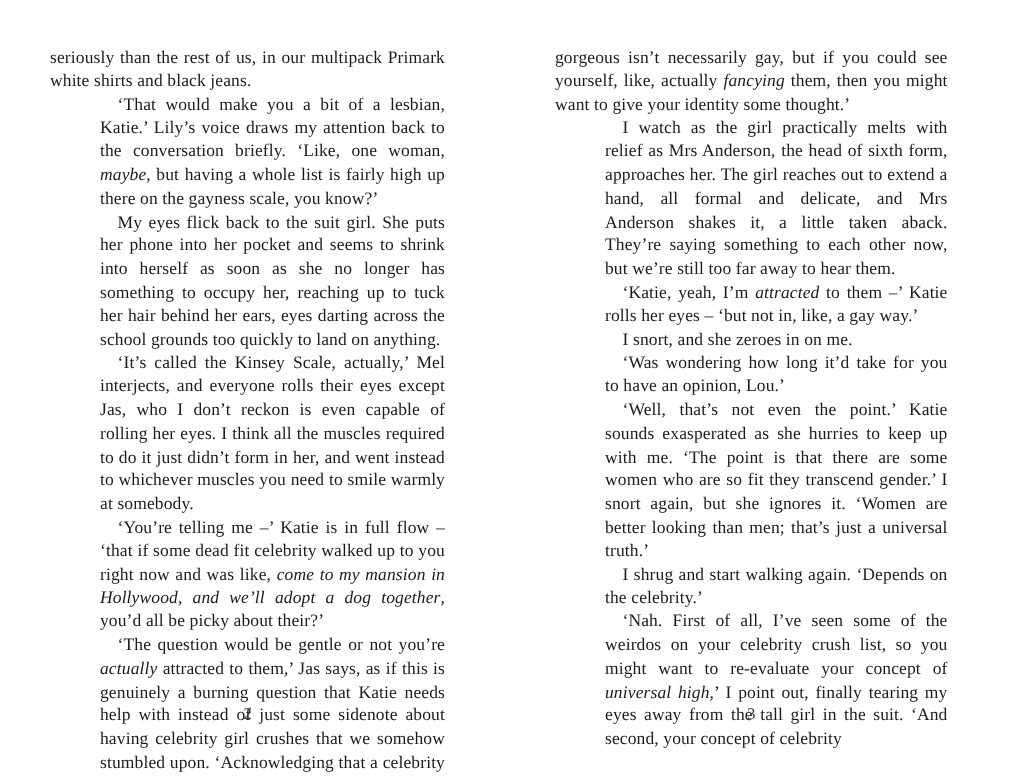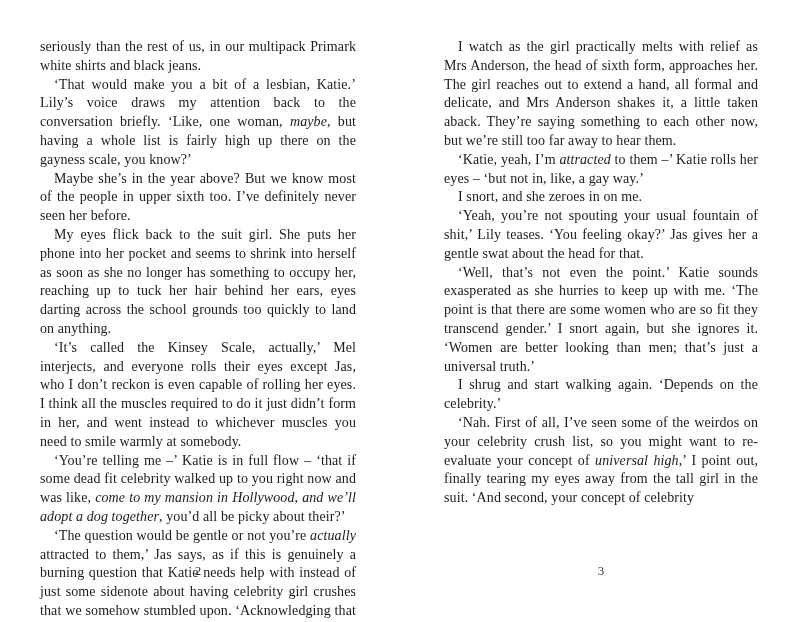--- a/index.html
+++ b/index.html
@@ -24,52 +24,52 @@
   .page-text.right { left: 444px; width: 314px; }
   p.para {
     margin: 0;
     padding: 0;
     font-size: 14px;
     line-height: 18.8px;
     text-align: justify;
     text-justify: inter-word;
     letter-spacing: 0.1px;
   }
-  p.para.indent { text-indent: 14px; }
+  p.para.indent { text-indent: 14px; margin-left: 40px; }
   .it { font-style: italic; }
   .pagenum {
     position: absolute;
     top: 563px;
     font-size: 13px;
     color: #333333;
     text-align: center;
   }
   .pagenum.left  { left: 40px;  width: 316px; }
   .pagenum.right { left: 444px; width: 314px; }
 </style>
 </head>
 <body>
 
 <div class="spread">
 
   <div class="page-text left">
       <p class="para"><span>seriously than the rest of us, in our multipack Primark white shirts and black jeans.</span></p>
       <p class="para indent"><span>‘That would make you a bit of a lesbian, Katie.’ Lily’s voice draws my attention back to the conversation briefly. ‘Like, one woman, </span><span class="it">maybe</span><span>, but having a whole list is fairly high up there on the gayness scale, you know?’</span></p>
-      <p class="para indent"><span>Maybe she’s in the year above? But we know most of the people in upper sixth too. I’ve definitely never seen her before.</span></p>
       <p class="para indent"><span>My eyes flick back to the suit girl. She puts her phone into her pocket and seems to shrink into herself as soon as she no longer has something to occupy her, reaching up to tuck her hair behind her ears, eyes darting across the school grounds too quickly to land on anything.</span></p>
       <p class="para indent"><span>‘It’s called the Kinsey Scale, actually,’ Mel interjects, and everyone rolls their eyes except Jas, who I don’t reckon is even capable of rolling her eyes. I think all the muscles required to do it just didn’t form in her, and went instead to whichever muscles you need to smile warmly at somebody.</span></p>
       <p class="para indent"><span>‘You’re telling me –’ Katie is in full flow – ‘that if some dead fit celebrity walked up to you right now and was like, </span><span class="it">come to my mansion in Hollywood, and we’ll adopt a dog together</span><span>, you’d all be picky about their?’</span></p>
       <p class="para indent"><span>‘The question would be gentle or not you’re </span><span class="it">actually</span><span> attracted to them,’ Jas says, as if this is genuinely a burning question that Katie needs help with instead of just some sidenote about having celebrity girl crushes that we somehow stumbled upon. ‘Acknowledging that a celebrity is classically</span></p>
     </div>
 
   <div class="page-text right">
+      <p class="para"><span>gorgeous isn’t necessarily gay, but if you could see yourself, like, actually </span><span class="it">fancying</span><span> them, then you might want to give your identity some thought.’</span></p>
       <p class="para indent"><span>I watch as the girl practically melts with relief as Mrs Anderson, the head of sixth form, approaches her. The girl reaches out to extend a hand, all formal and delicate, and Mrs Anderson shakes it, a little taken aback. They’re saying something to each other now, but we’re still too far away to hear them.</span></p>
       <p class="para indent"><span>‘Katie, yeah, I’m </span><span class="it">attracted</span><span> to them –’ Katie rolls her eyes – ‘but not in, like, a gay way.’</span></p>
       <p class="para indent"><span>I snort, and she zeroes in on me.</span></p>
-      <p class="para indent"><span>‘Yeah, you’re not spouting your usual fountain of shit,’ Lily teases. ‘You feeling okay?’ Jas gives her a gentle swat about the head for that.</span></p>
+      <p class="para indent"><span>‘Was wondering how long it’d take for you to have an opinion, Lou.’</span></p>
       <p class="para indent"><span>‘Well, that’s not even the point.’ Katie sounds exasperated as she hurries to keep up with me. ‘The point is that there are some women who are so fit they transcend gender.’ I snort again, but she ignores it. ‘Women are better looking than men; that’s just a universal truth.’</span></p>
       <p class="para indent"><span>I shrug and start walking again. ‘Depends on the celebrity.’</span></p>
       <p class="para indent"><span>‘Nah. First of all, I’ve seen some of the weirdos on your celebrity crush list, so you might want to re-evaluate your concept of </span><span class="it">universal high</span><span>,’ I point out, finally tearing my eyes away from the tall girl in the suit. ‘And second, your concept of celebrity</span></p>
     </div>
 
   <div class="pagenum left">2</div>
 
   <div class="pagenum right">3</div>
 
 </div>

